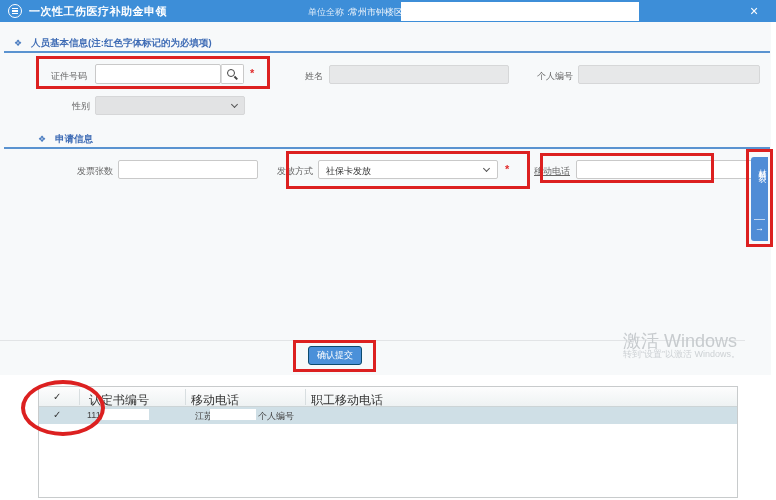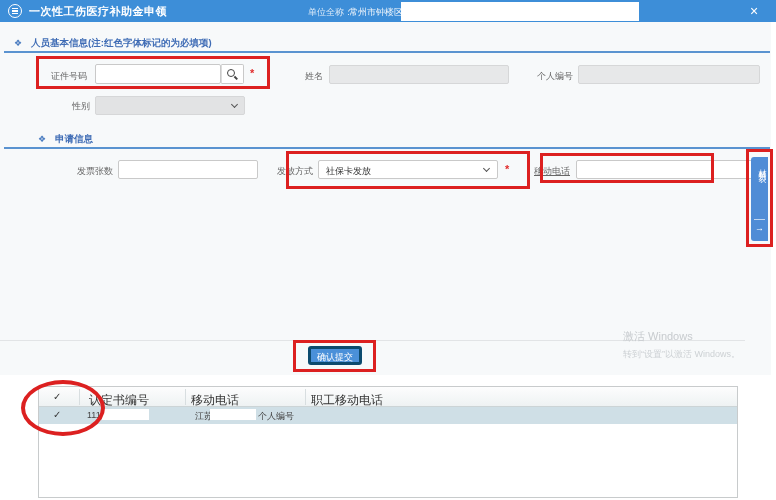--- a/index.html
+++ b/index.html
@@ -40,24 +40,24 @@
   .side-tab { position:absolute; left:751px; top:157px; width:17px; height:84px; background:#4f8cd6;
     border-radius:3px 0 0 3px; cursor:pointer; }
   .side-tab .vtxt { position:absolute; left:0; top:5px; width:17px; text-align:center; writing-mode:vertical-lr;
     text-orientation:upright; color:#fff; font-size:8px; letter-spacing:2px; margin-left:4.5px; }
   .side-tab .vdiv { position:absolute; left:3px; right:3px; top:62px; height:1px; background:rgba(255,255,255,.65); }
   .side-tab .varrow { position:absolute; left:0; top:66px; width:17px; text-align:center; color:#fff; font-size:9px; }
 
   
   .mid-line { position:absolute; left:0; top:340px; width:745px; height:1px; background:#e2e4e6; }
   .submit-btn { position:absolute; left:308px; top:346px; width:54px; height:19px; background:#4a90d9;
-    border:3px solid #0c4a6e; border-radius:3px; color:#fff; font-size:9px; text-align:center; line-height:17px; cursor:pointer; }
+    border:1px solid #0c4a6e; border-radius:3px; color:#fff; font-size:9px; text-align:center; line-height:17px; cursor:pointer; }
 
   
-  .wm1 { position:absolute; left:623px; top:329px; font-size:11px; color:#c7cbce; }
+  .wm1 { position:absolute; left:623px; top:329px; font-size:18px; color:#c7cbce; }
   .wm2 { position:absolute; left:623px; top:348px; font-size:9px; color:#cdd1d4; }
 
   
   .tbl { position:absolute; left:38px; top:386px; width:700px; height:112px; background:#fff; border:1px solid #c8cbcc; }
   .tbl-head { position:absolute; left:0; top:0; width:698px; height:20px;
     background:linear-gradient(#fdfdfd,#eef2f3); border-bottom:1px solid #ccd4d6; }
   .tbl-head .vsep { position:absolute; top:2px; width:1px; height:16px; background:#d8dee0; }
   .th { position:absolute; top:5px; font-size:12px; color:#333; white-space:nowrap; }
   .tbl-row { position:absolute; left:0; top:20px; width:698px; height:17px; background:#cfdfe6; }
   .td { position:absolute; top:3px; font-size:9px; color:#444; white-space:nowrap; }

